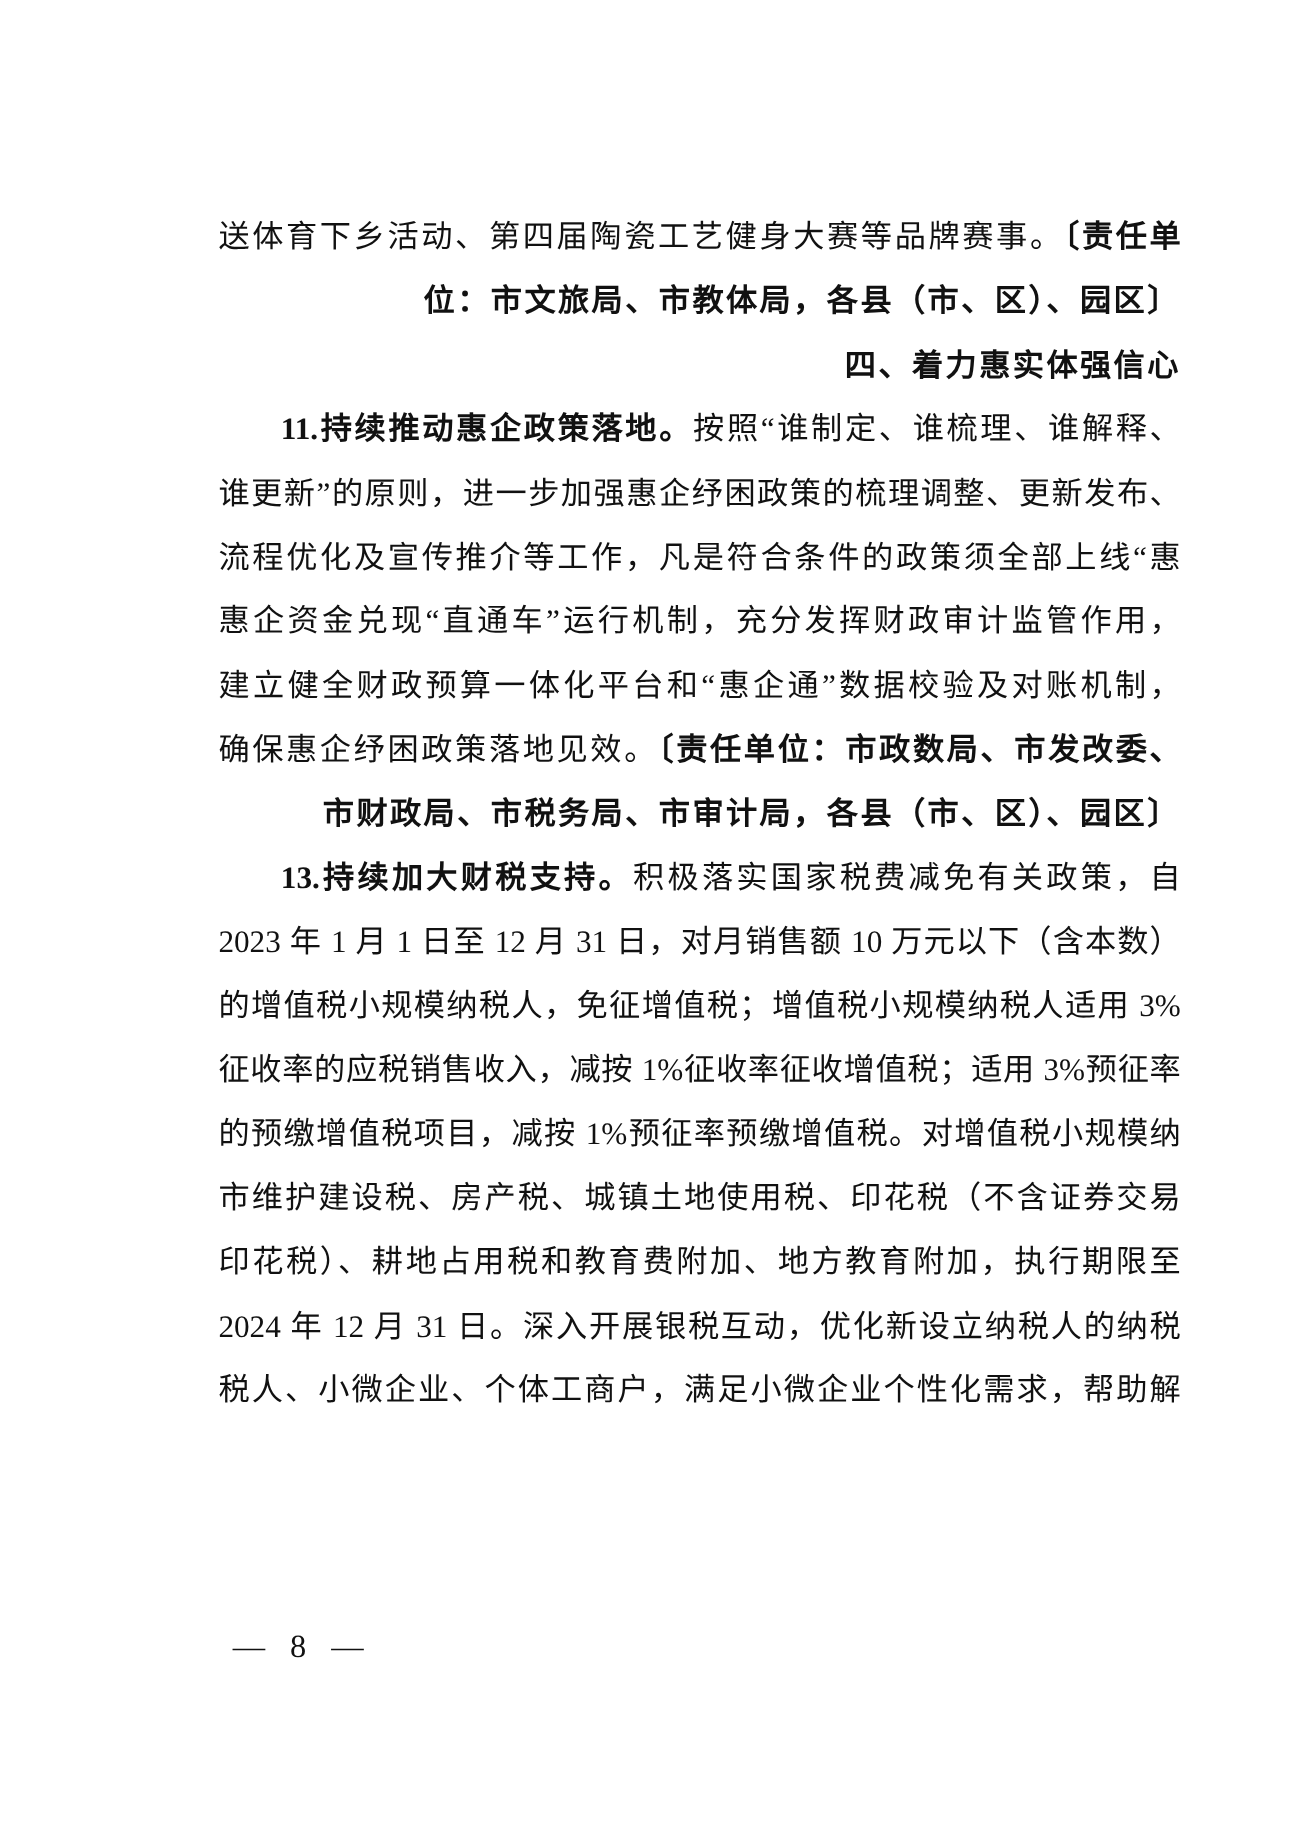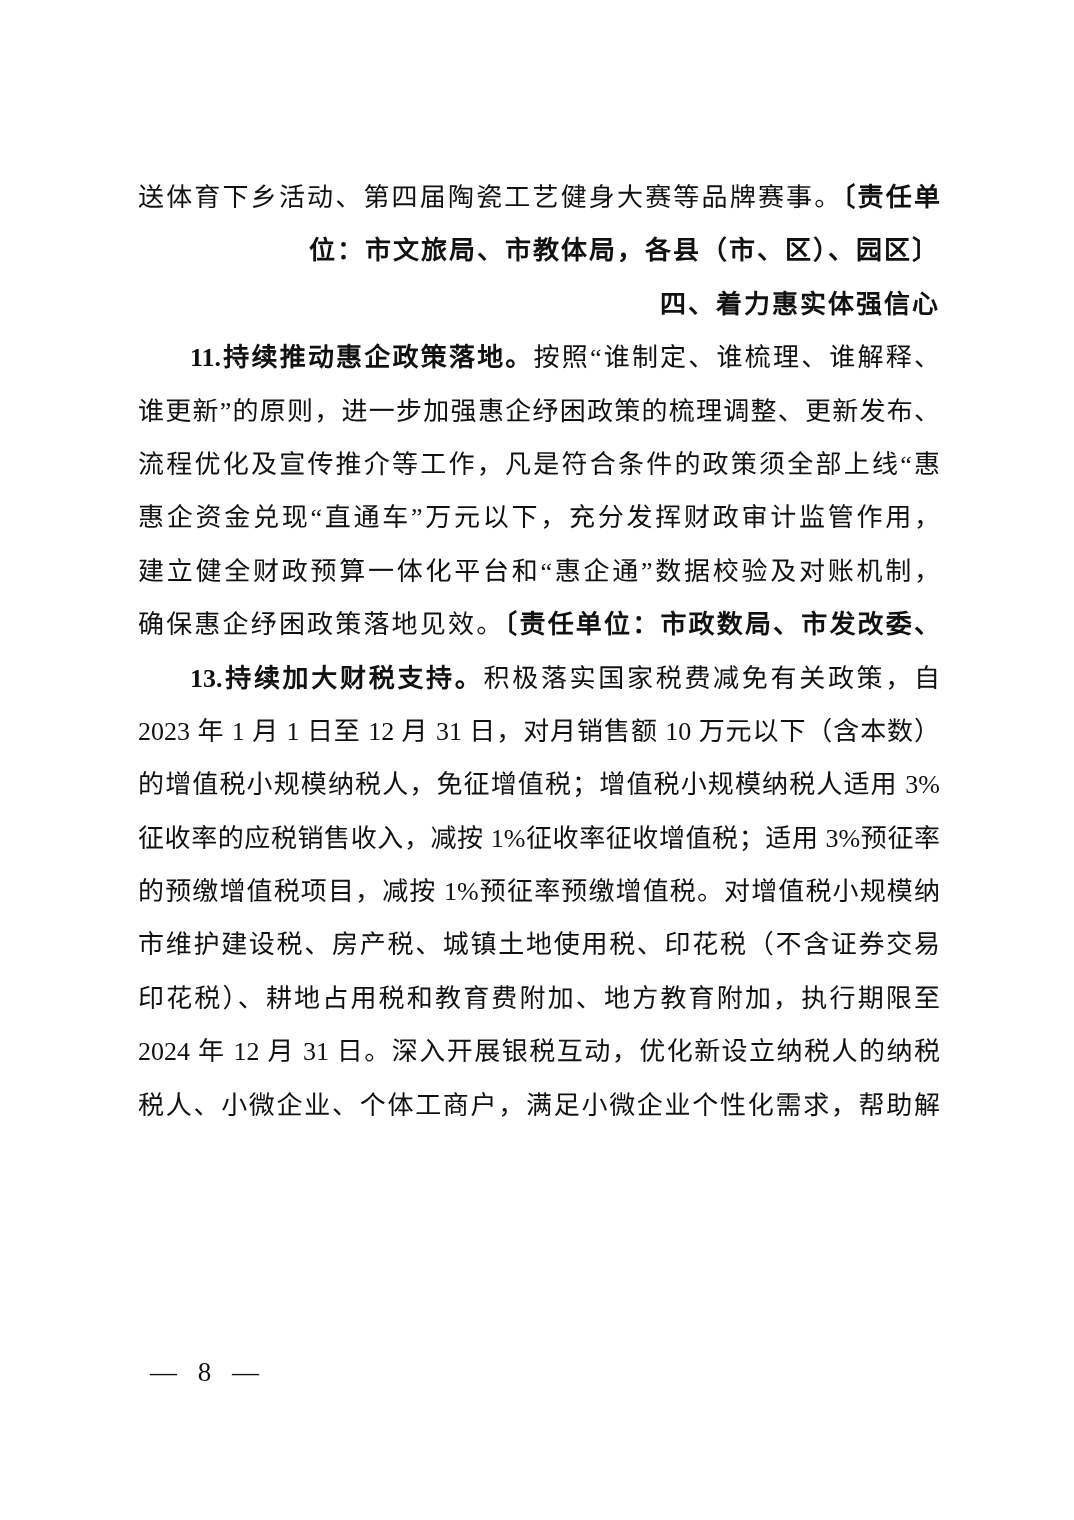--- a/index.html
+++ b/index.html
@@ -8,20 +8,21 @@
     background: #ffffff;
     overflow: hidden;
   }
   .page {
     position: relative;
     width: 934px;
     height: 1520px;
     background: #ffffff;
     color: #111111;
     font-family: "Liberation Serif", serif;
+    margin-left: 44px;
   }
   .doc-body {
     position: absolute;
     left: 138px;
     top: 171px;
     width: 802px;
   }
   .line {
     height: 53.4px;
     line-height: 53.4px;
@@ -71,23 +72,24 @@
 <body>
 
 <div class="page">
   <div class="doc-body" id="doc-lines">
       <div class="line justify"><span class="seg-kai">送体育下乡活动、第四届陶瓷工艺健身大赛等品牌赛事。</span><span class="seg-hei">〔责任单</span></div>
       <div class="line left"><span class="seg-hei">位：市文旅局、市教体局，各县（市、区）、园区〕</span></div>
       <div class="line left"><span class="indent"></span><span class="seg-hei">四、着力惠实体强信心</span></div>
       <div class="line justify"><span class="indent"></span><span class="seg-kaibold">11.持续推动惠企政策落地。</span><span class="seg-kai">按照“谁制定、谁梳理、谁解释、</span></div>
       <div class="line justify"><span class="seg-kai">谁更新”的原则，进一步加强惠企纾困政策的梳理调整、更新发布、</span></div>
       <div class="line justify"><span class="seg-kai">流程优化及宣传推介等工作，凡是符合条件的政策须全部上线“惠</span></div>
-      <div class="line justify"><span class="seg-kai">惠企资金兑现“直通车”万元以下，充分发挥财政审计监管作用，</span></div>
+      <div class="line justify"><span class="seg-kai">惠企资金兑现“直通车”运行机制，充分发挥财政审计监管作用，</span></div>
       <div class="line justify"><span class="seg-kai">建立健全财政预算一体化平台和“惠企通”数据校验及对账机制，</span></div>
       <div class="line justify"><span class="seg-kai">确保惠企纾困政策落地见效。</span><span class="seg-hei">〔责任单位：市政数局、市发改委、</span></div>
+      <div class="line left"><span class="seg-hei">市财政局、市税务局、市审计局，各县（市、区）、园区〕</span></div>
       <div class="line justify"><span class="indent"></span><span class="seg-kaibold">13.持续加大财税支持。</span><span class="seg-kai">积极落实国家税费减免有关政策，自</span></div>
       <div class="line justify"><span class="seg-kai">2023 年 1 月 1 日至 12 月 31 日，对月销售额 10 万元以下（含本数）</span></div>
       <div class="line justify"><span class="seg-kai">的增值税小规模纳税人，免征增值税；增值税小规模纳税人适用 3%</span></div>
       <div class="line justify"><span class="seg-kai">征收率的应税销售收入，减按 1%征收率征收增值税；适用 3%预征率</span></div>
       <div class="line justify"><span class="seg-kai">的预缴增值税项目，减按 1%预征率预缴增值税。对增值税小规模纳</span></div>
       <div class="line justify"><span class="seg-kai">市维护建设税、房产税、城镇土地使用税、印花税（不含证券交易</span></div>
       <div class="line justify"><span class="seg-kai">印花税）、耕地占用税和教育费附加、地方教育附加，执行期限至</span></div>
       <div class="line justify"><span class="seg-kai">2024 年 12 月 31 日。深入开展银税互动，优化新设立纳税人的纳税</span></div>
       <div class="line justify"><span class="seg-kai">税人、小微企业、个体工商户，满足小微企业个性化需求，帮助解</span></div>
     </div>

